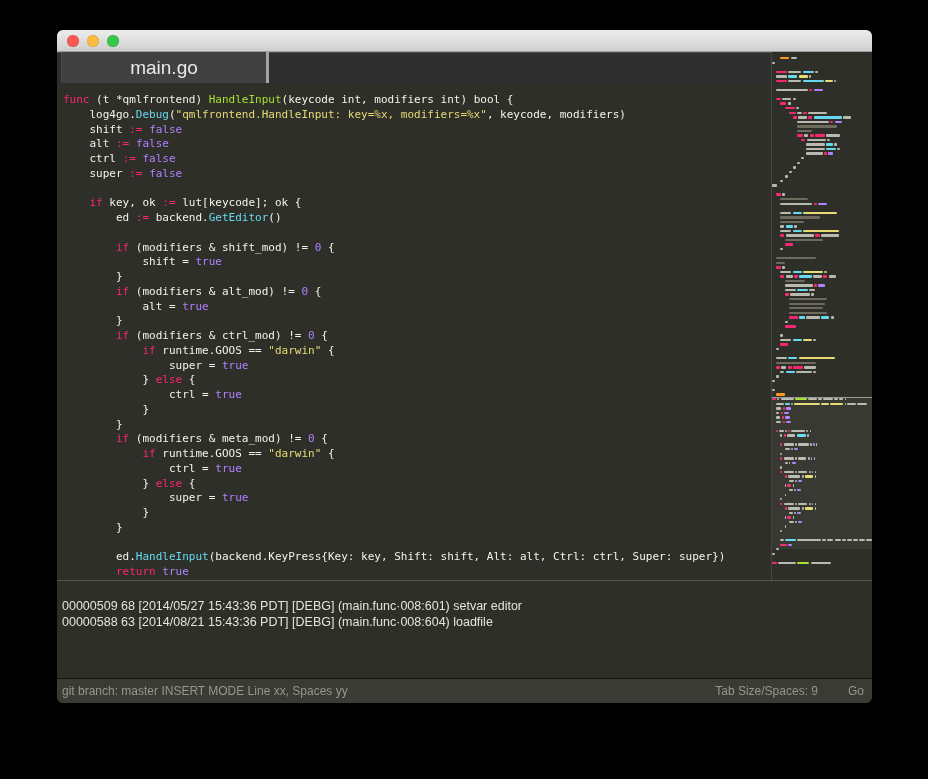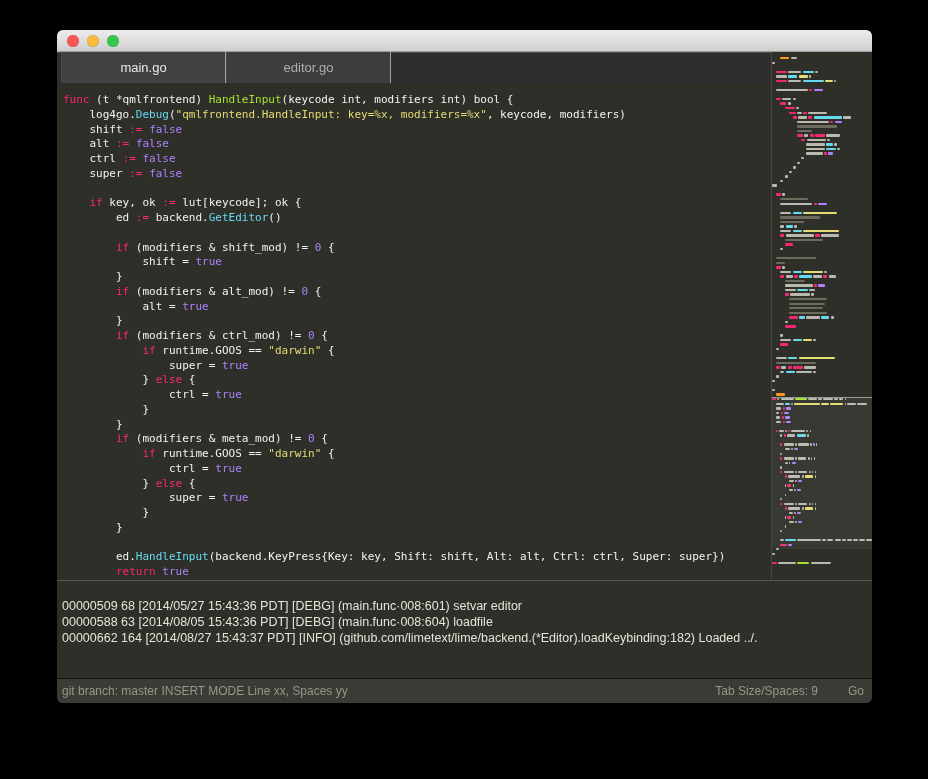--- a/index.html
+++ b/index.html
@@ -11,22 +11,22 @@
   
   .titlebar{flex:0 0 22px;background:linear-gradient(#ededed,#cfcfcf);
             border-bottom:1px solid #9e9e9e;display:flex;align-items:center;padding-left:10px;box-sizing:border-box}
   .tl{width:12px;height:12px;border-radius:50%;margin-right:8px;box-shadow:inset 0 0 1px rgba(0,0,0,.4)}
   .tl.red{background:#fc5753}.tl.yellow{background:#fdbc40}.tl.green{background:#34c749}
   
   .content{flex:0 0 528px;display:flex;box-sizing:border-box;border-bottom:1px solid #55564e}
   .leftpane{width:714px;display:flex;flex-direction:column;min-width:0}
   
   .tabbar{flex:0 0 31px;background:#2e2e2e;display:flex;box-shadow:inset 0 1px 0 #505050}
-  .tab{width:165px;background:#3d3d3d;color:#aeaeac;font-size:13px;display:flex;align-items:center;
-       justify-content:center;border-right:1px solid #a3a3a3;border-left:1px solid #4b4b4b;box-sizing:border-box}
+  .tab{width:208px;background:#3d3d3d;color:#aeaeac;font-size:19px;display:flex;align-items:center;
+       justify-content:center;border-right:3px solid #a3a3a3;border-left:1px solid #4b4b4b;box-sizing:border-box}
   .tab:first-child{margin-left:4px}
   .tab.active{background:#414141;color:#e9e9e6}
   
   .editor{flex:1;overflow:hidden;padding:10px 0 0 6px;
           font-family:"DejaVu Sans Mono",monospace;font-size:11px;line-height:14.75px;
           white-space:pre;color:#f3f3ec}
   .cl{height:14.75px}
   
   .minimap{width:101px;border-left:1px solid #45463f;position:relative;overflow:hidden;
            padding-top:4px;box-sizing:border-box;background:#2e2f29}
@@ -51,21 +51,20 @@
   <div class="titlebar">
     <span class="tl red"></span>
     <span class="tl yellow"></span>
     <span class="tl green"></span>
   </div>
 
   <div class="content">
     <div class="leftpane">
       <div class="tabbar">
           <div class="tab active">main.go</div>
-          <div class="tab">editor.go</div>
         </div>
       <div class="editor"><div class="cl"><span style="color: rgb(249, 38, 114);">func</span><span style="color: rgb(243, 243, 236);"> (t *qmlfrontend) </span><span style="color: rgb(166, 226, 46);">HandleInput</span><span style="color: rgb(243, 243, 236);">(keycode int, modifiers int) bool {</span></div><div class="cl">    <span style="color: rgb(243, 243, 236);">log4go.</span><span style="color: rgb(102, 217, 239);">Debug</span><span style="color: rgb(243, 243, 236);">(</span><span style="color: rgb(230, 219, 116);">"qmlfrontend.HandleInput: key=%x, modifiers=%x"</span><span style="color: rgb(243, 243, 236);">, keycode, modifiers)</span></div><div class="cl">    <span style="color: rgb(243, 243, 236);">shift </span><span style="color: rgb(249, 38, 114);">:=</span><span style="color: rgb(243, 243, 236);"> </span><span style="color: rgb(174, 129, 255);">false</span></div><div class="cl">    <span style="color: rgb(243, 243, 236);">alt </span><span style="color: rgb(249, 38, 114);">:=</span><span style="color: rgb(243, 243, 236);"> </span><span style="color: rgb(174, 129, 255);">false</span></div><div class="cl">    <span style="color: rgb(243, 243, 236);">ctrl </span><span style="color: rgb(249, 38, 114);">:=</span><span style="color: rgb(243, 243, 236);"> </span><span style="color: rgb(174, 129, 255);">false</span></div><div class="cl">    <span style="color: rgb(243, 243, 236);">super </span><span style="color: rgb(249, 38, 114);">:=</span><span style="color: rgb(243, 243, 236);"> </span><span style="color: rgb(174, 129, 255);">false</span></div><div class="cl"></div><div class="cl">    <span style="color: rgb(249, 38, 114);">if</span><span style="color: rgb(243, 243, 236);"> key, ok </span><span style="color: rgb(249, 38, 114);">:=</span><span style="color: rgb(243, 243, 236);"> lut[keycode]; ok {</span></div><div class="cl">        <span style="color: rgb(243, 243, 236);">ed </span><span style="color: rgb(249, 38, 114);">:=</span><span style="color: rgb(243, 243, 236);"> backend.</span><span style="color: rgb(102, 217, 239);">GetEditor</span><span style="color: rgb(243, 243, 236);">()</span></div><div class="cl"></div><div class="cl">        <span style="color: rgb(249, 38, 114);">if</span><span style="color: rgb(243, 243, 236);"> (modifiers &amp; shift_mod) != </span><span style="color: rgb(174, 129, 255);">0</span><span style="color: rgb(243, 243, 236);"> {</span></div><div class="cl">            <span style="color: rgb(243, 243, 236);">shift = </span><span style="color: rgb(174, 129, 255);">true</span></div><div class="cl">        <span style="color: rgb(243, 243, 236);">}</span></div><div class="cl">        <span style="color: rgb(249, 38, 114);">if</span><span style="color: rgb(243, 243, 236);"> (modifiers &amp; alt_mod) != </span><span style="color: rgb(174, 129, 255);">0</span><span style="color: rgb(243, 243, 236);"> {</span></div><div class="cl">            <span style="color: rgb(243, 243, 236);">alt = </span><span style="color: rgb(174, 129, 255);">true</span></div><div class="cl">        <span style="color: rgb(243, 243, 236);">}</span></div><div class="cl">        <span style="color: rgb(249, 38, 114);">if</span><span style="color: rgb(243, 243, 236);"> (modifiers &amp; ctrl_mod) != </span><span style="color: rgb(174, 129, 255);">0</span><span style="color: rgb(243, 243, 236);"> {</span></div><div class="cl">            <span style="color: rgb(249, 38, 114);">if</span><span style="color: rgb(243, 243, 236);"> runtime.GOOS == </span><span style="color: rgb(230, 219, 116);">"darwin"</span><span style="color: rgb(243, 243, 236);"> {</span></div><div class="cl">                <span style="color: rgb(243, 243, 236);">super = </span><span style="color: rgb(174, 129, 255);">true</span></div><div class="cl">            <span style="color: rgb(243, 243, 236);">} </span><span style="color: rgb(249, 38, 114);">else</span><span style="color: rgb(243, 243, 236);"> {</span></div><div class="cl">                <span style="color: rgb(243, 243, 236);">ctrl = </span><span style="color: rgb(174, 129, 255);">true</span></div><div class="cl">            <span style="color: rgb(243, 243, 236);">}</span></div><div class="cl">        <span style="color: rgb(243, 243, 236);">}</span></div><div class="cl">        <span style="color: rgb(249, 38, 114);">if</span><span style="color: rgb(243, 243, 236);"> (modifiers &amp; meta_mod) != </span><span style="color: rgb(174, 129, 255);">0</span><span style="color: rgb(243, 243, 236);"> {</span></div><div class="cl">            <span style="color: rgb(249, 38, 114);">if</span><span style="color: rgb(243, 243, 236);"> runtime.GOOS == </span><span style="color: rgb(230, 219, 116);">"darwin"</span><span style="color: rgb(243, 243, 236);"> {</span></div><div class="cl">                <span style="color: rgb(243, 243, 236);">ctrl = </span><span style="color: rgb(174, 129, 255);">true</span></div><div class="cl">            <span style="color: rgb(243, 243, 236);">} </span><span style="color: rgb(249, 38, 114);">else</span><span style="color: rgb(243, 243, 236);"> {</span></div><div class="cl">                <span style="color: rgb(243, 243, 236);">super = </span><span style="color: rgb(174, 129, 255);">true</span></div><div class="cl">            <span style="color: rgb(243, 243, 236);">}</span></div><div class="cl">        <span style="color: rgb(243, 243, 236);">}</span></div><div class="cl"></div><div class="cl">        <span style="color: rgb(243, 243, 236);">ed.</span><span style="color: rgb(102, 217, 239);">HandleInput</span><span style="color: rgb(243, 243, 236);">(backend.KeyPress{Key: key, Shift: shift, Alt: alt, Ctrl: ctrl, Super: super})</span></div><div class="cl">        <span style="color: rgb(249, 38, 114);">return</span><span style="color: rgb(243, 243, 236);"> </span><span style="color: rgb(174, 129, 255);">true</span></div></div>
     </div>
     <div class="minimap">
       <div>
           <div class="ml"><span style="margin-left: 8.4px; width: 9px; background: rgb(253, 151, 31);"></span><span style="margin-left: 1.2px; width: 6px; background: rgb(185, 185, 176);"></span></div>
           <div class="ml"><span style="margin-left: 0px; width: 3px; background: rgb(185, 185, 176);"></span></div>
           <div class="ml"></div>
           <div class="ml"><span style="margin-left: 4.2px; width: 11px; background: rgb(249, 38, 114);"></span><span style="margin-left: 1.2px; width: 13px; background: rgb(185, 185, 176);"></span><span style="margin-left: 1.2px; width: 11px; background: rgb(102, 217, 239);"></span><span style="margin-left: 1.2px; width: 3px; background: rgb(185, 185, 176);"></span></div>
           <div class="ml"><span style="margin-left: 4.2px; width: 11px; background: rgb(185, 185, 176);"></span><span style="margin-left: 1.2px; width: 9px; background: rgb(102, 217, 239);"></span><span style="margin-left: 1.2px; width: 9px; background: rgb(230, 219, 116);"></span><span style="margin-left: 1.2px; width: 2px; background: rgb(185, 185, 176);"></span></div>
@@ -176,22 +175,21 @@
           <div class="ml"><span style="margin-left: 0px; width: 3px; background: rgb(185, 185, 176);"></span></div>
           <div class="ml"></div>
           <div class="ml"><span style="margin-left: 0px; width: 5px; background: rgb(249, 38, 114);"></span><span style="margin-left: 1.2px; width: 18px; background: rgb(185, 185, 176);"></span><span style="margin-left: 1.2px; width: 12px; background: rgb(166, 226, 46);"></span><span style="margin-left: 1.2px; width: 20px; background: rgb(185, 185, 176);"></span></div>
         </div>
       <div class="mviewport"></div>
     </div>
   </div>
 
   <div class="console">
       <div>00000509 68 [2014/05/27 15:43:36 PDT] [DEBG] (main.func·008:601) setvar editor</div>
-      <div>00000588 63 [2014/08/05 15:43:36 PDT] [DEBG] (main.func·008:604) loadfile</div>
-      <div>00000662 164 [2014/08/27 15:43:37 PDT] [INFO] (github.com/limetext/lime/backend.(*Editor).loadKeybinding:182) Loaded ../.</div>
+      <div>00000588 63 [2014/08/21 15:43:36 PDT] [DEBG] (main.func·008:604) loadfile</div>
     </div>
 
   <div class="statusbar">
     <span>git branch: master INSERT MODE Line xx, Spaces yy</span>
     <span class="spacer"></span>
     <span>Tab Size/Spaces: 9</span>
     <span class="syntax">Go</span>
   </div>
 
 </div>

